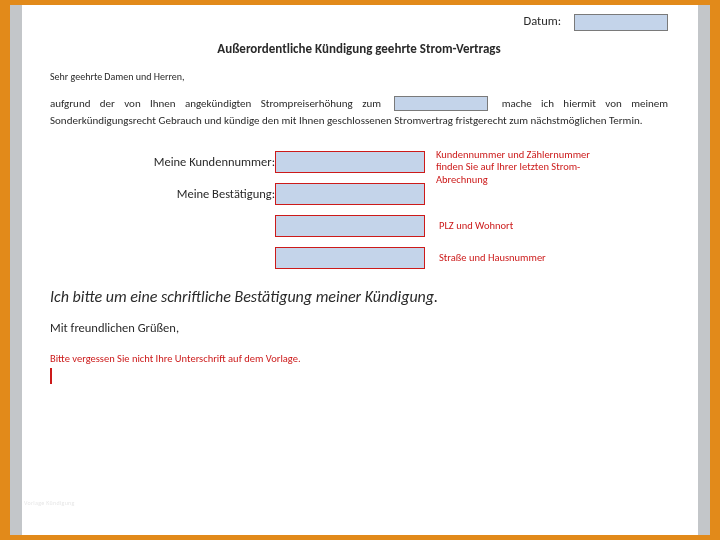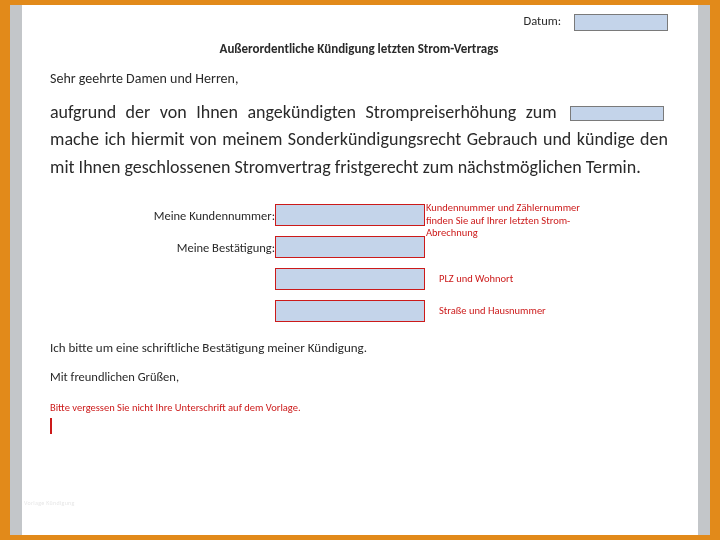--- a/index.html
+++ b/index.html
@@ -41,23 +41,23 @@
       display: inline-block;
       vertical-align: middle;
       margin-left: 10px;
     }
     .title {
       font-weight: bold;
       text-align: center;
       font-size: 13px;
       margin-bottom: 14px;
     }
-    .salut { margin-bottom: 12px; font-size: 14px; }
+    .salut { margin-bottom: 12px; font-size: 10px; }
     .para {
-      font-size: 18px;
+      font-size: 11px;
       text-align: justify;
       line-height: 1.55;
       margin-bottom: 22px;
     }
     .para .fld {
       display: inline-block;
       vertical-align: middle;
       margin: 0 4px;
     }
     .fld {
@@ -86,28 +86,28 @@
     }
     .row .fld.wide { flex-shrink: 0; }
     .note {
       color: #cc1a1a;
       font-size: 10.5px;
       line-height: 1.15;
       margin-left: 14px;
     }
     .note-block {
       position: absolute;
-      left: 376px;
+      left: 386px;
       top: -2px;
       color: #cc1a1a;
       font-size: 10.5px;
       line-height: 1.2;
       width: 170px;
     }
-    .closing1 { margin: 18px 0 14px; font-size: 13px; }
+    .closing1 { margin: 18px 0 14px; font-size: 16px; font-style: italic; }
     .closing2 { margin-bottom: 18px; font-size: 12.5px; }
     .sig-note {
       color: #cc1a1a;
       font-size: 10.5px;
       line-height: 1.2;
       margin-bottom: 4px;
       font-weight: 500;
     }
     .watermark {
       position: absolute;
@@ -124,21 +124,21 @@
 <div class="page-wrap">
   <div class="margin-bar"></div>
 
   <div class="page">
 
     <div class="date-row">
       <span>Datum:</span>
       <span class="fld"></span>
     </div>
 
-    <div class="title">Außerordentliche Kündigung letzten Strom-Vertrags</div>
+    <div class="title">Außerordentliche Kündigung geehrte Strom-Vertrags</div>
 
     <div class="salut">Sehr geehrte Damen und Herren,</div>
 
     <div class="para">
       <span>aufgrund der von Ihnen angekündigten Strompreiserhöhung zum</span>
       <span class="fld inline"></span>
       <span>mache ich hiermit von meinem Sonderkündigungsrecht Gebrauch und kündige den mit Ihnen geschlossenen Stromvertrag fristgerecht zum nächstmöglichen Termin.</span>
     </div>
 
     <div class="form-grid">

